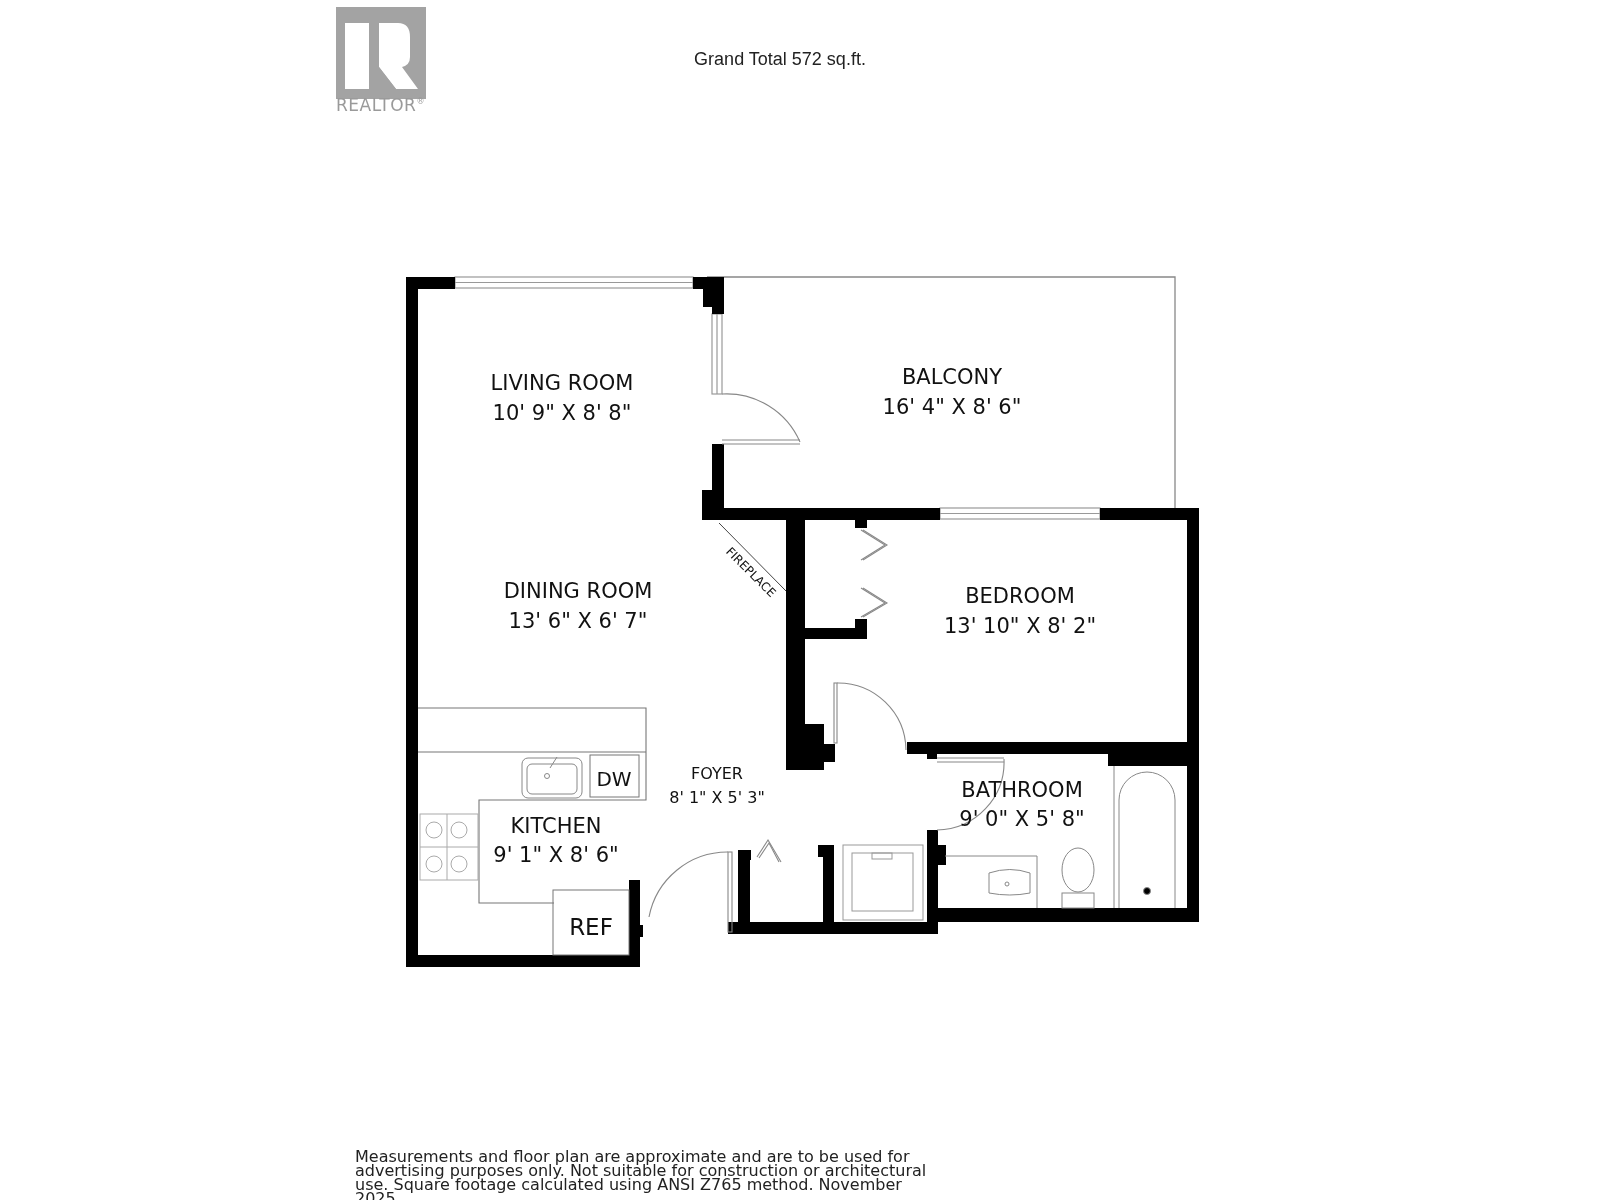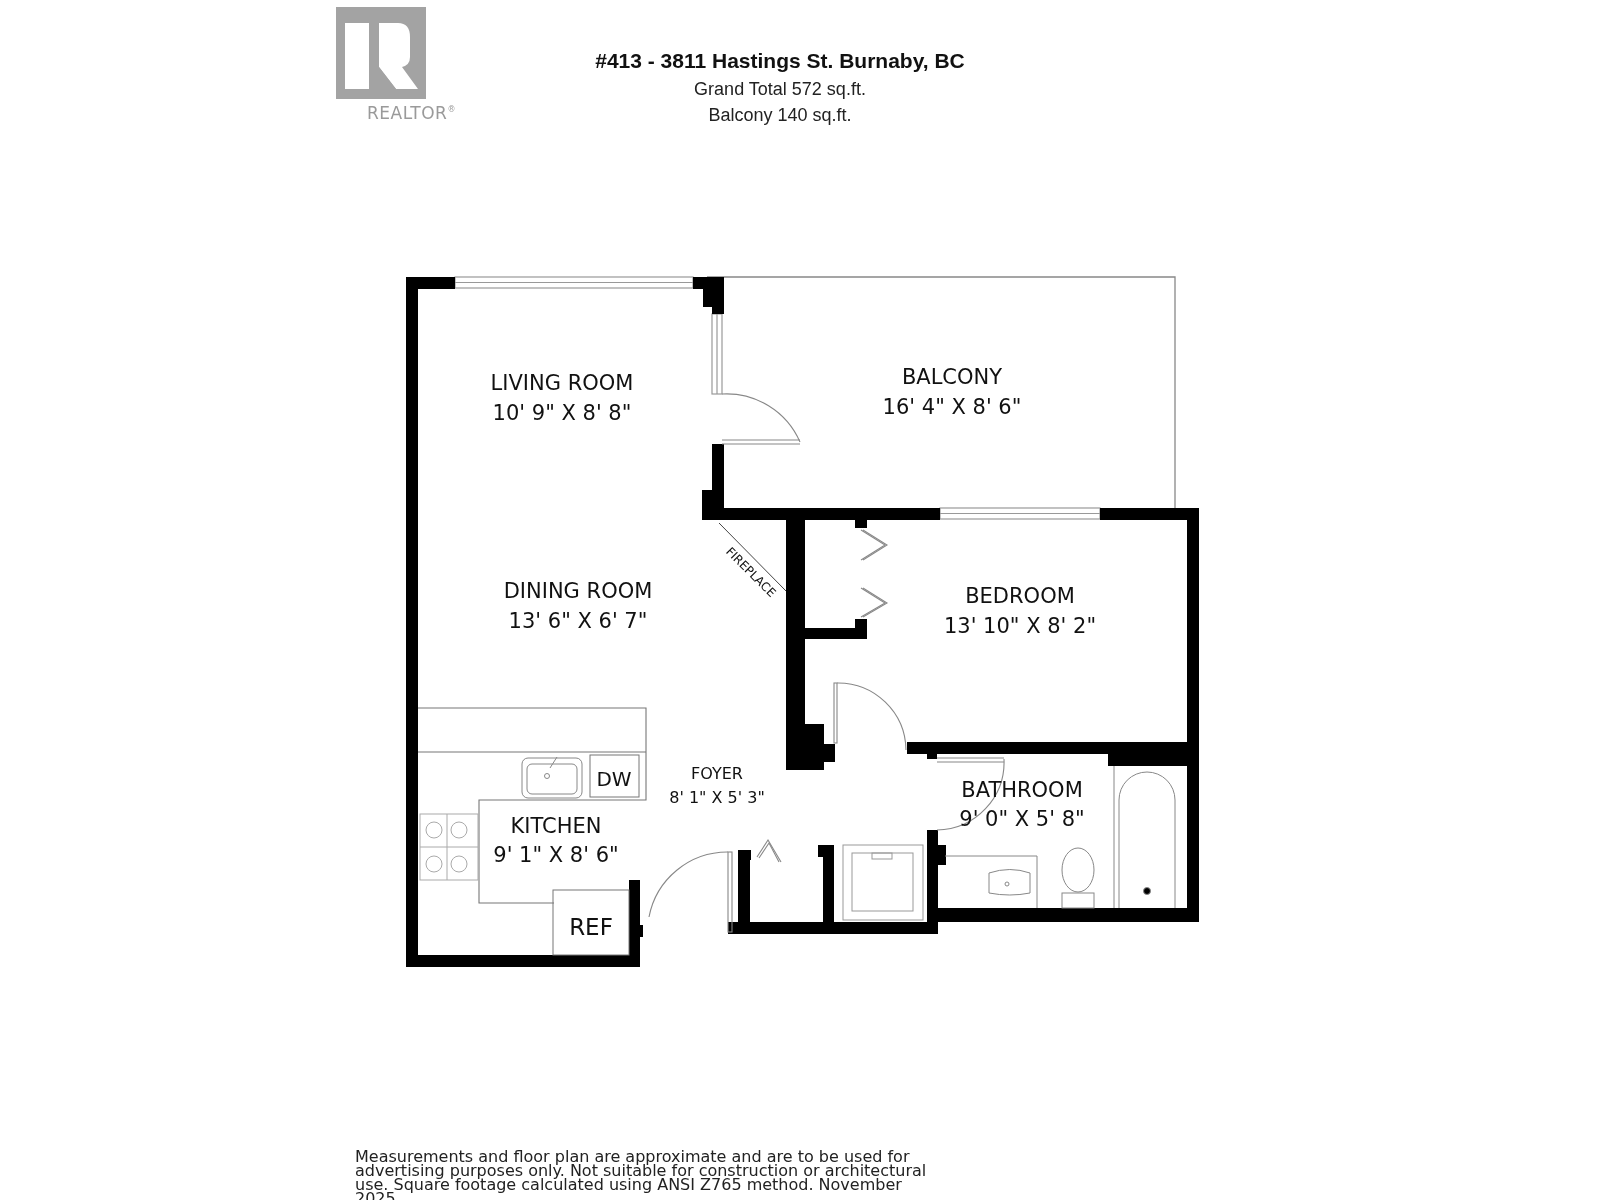--- a/index.html
+++ b/index.html
@@ -1,19 +1,19 @@
 <!DOCTYPE html>
 <html><head>
 <meta charset="utf-8">
 <style>
   html, body { margin:0; padding:0; background:#ffffff; }
   body { width:1600px; height:1200px; position:relative; overflow:hidden; font-family:"Liberation Sans", sans-serif; color:#1a1a1a; }
   .logo { position:absolute; left:336px; top:7px; width:92px; height:116px; }
   .logo-box { position:absolute; left:0; top:0; width:90px; height:92px; background:#a3a3a3; }
-  .logo-text { position:absolute; left:0; top:96px; font-size:17px; letter-spacing:0.5px; color:#9a9a9a; font-family:"DejaVu Sans", sans-serif;margin-left:31px; }
+  .logo-text { position:absolute; left:0; top:88px; font-size:17px; letter-spacing:0.5px; color:#9a9a9a; font-family:"DejaVu Sans", sans-serif; }
   .header { position:absolute; left:560px; top:46px; width:440px; text-align:center; }
   .title { font-size:21px; font-weight:bold; color:#111; margin:0; line-height:30px; }
   .sub { font-size:18px; color:#222; line-height:26px; }
   .plan { position:absolute; left:0; top:0; width:1600px; height:1200px; }
   .lbl { font-family:"DejaVu Sans", sans-serif; fill:#111; text-anchor:middle; }
   .footer { position:absolute; left:355px; top:1150px; width:580px; font-size:16px; line-height:14px; color:#222; font-family:"DejaVu Sans", sans-serif; }
 </style>
 </head>
 <body>
 
@@ -22,23 +22,21 @@
     <svg width="90" height="92" viewBox="0 0 90 92">
       <rect x="9" y="16" width="24" height="66" fill="#fff"></rect>
       <path d="M43 16 H62 Q74 16 74 30 V50 Q74 58 66 60 L82 82 H60 L43 60 Z" fill="#fff"></path>
       <path d="M43 60 L60 82 H43 Z" fill="#a3a3a3"></path>
     </svg>
   </div>
   <div class="logo-text"><span>REALTOR</span><sup style="font-size:8px">®</sup></div>
 </div>
 
 <div class="header">
-  <div class="title">#413 - 3811 Hastings St. Burnaby, BC</div>
   <div class="sub">Grand Total  572 sq.ft.</div>
-  <div class="sub">Balcony 140 sq.ft.</div>
 </div>
 
 <svg class="plan" viewBox="0 0 1600 1200" xmlns="http://www.w3.org/2000/svg">
 
   <g fill="none" stroke="#888" stroke-width="1.3">
     <polyline points="707,277 1175,277 1175,508"></polyline>
   </g>
 
   <g fill="#fff" stroke="#999" stroke-width="1.2">
     <rect x="455" y="277" width="238" height="11"></rect>

